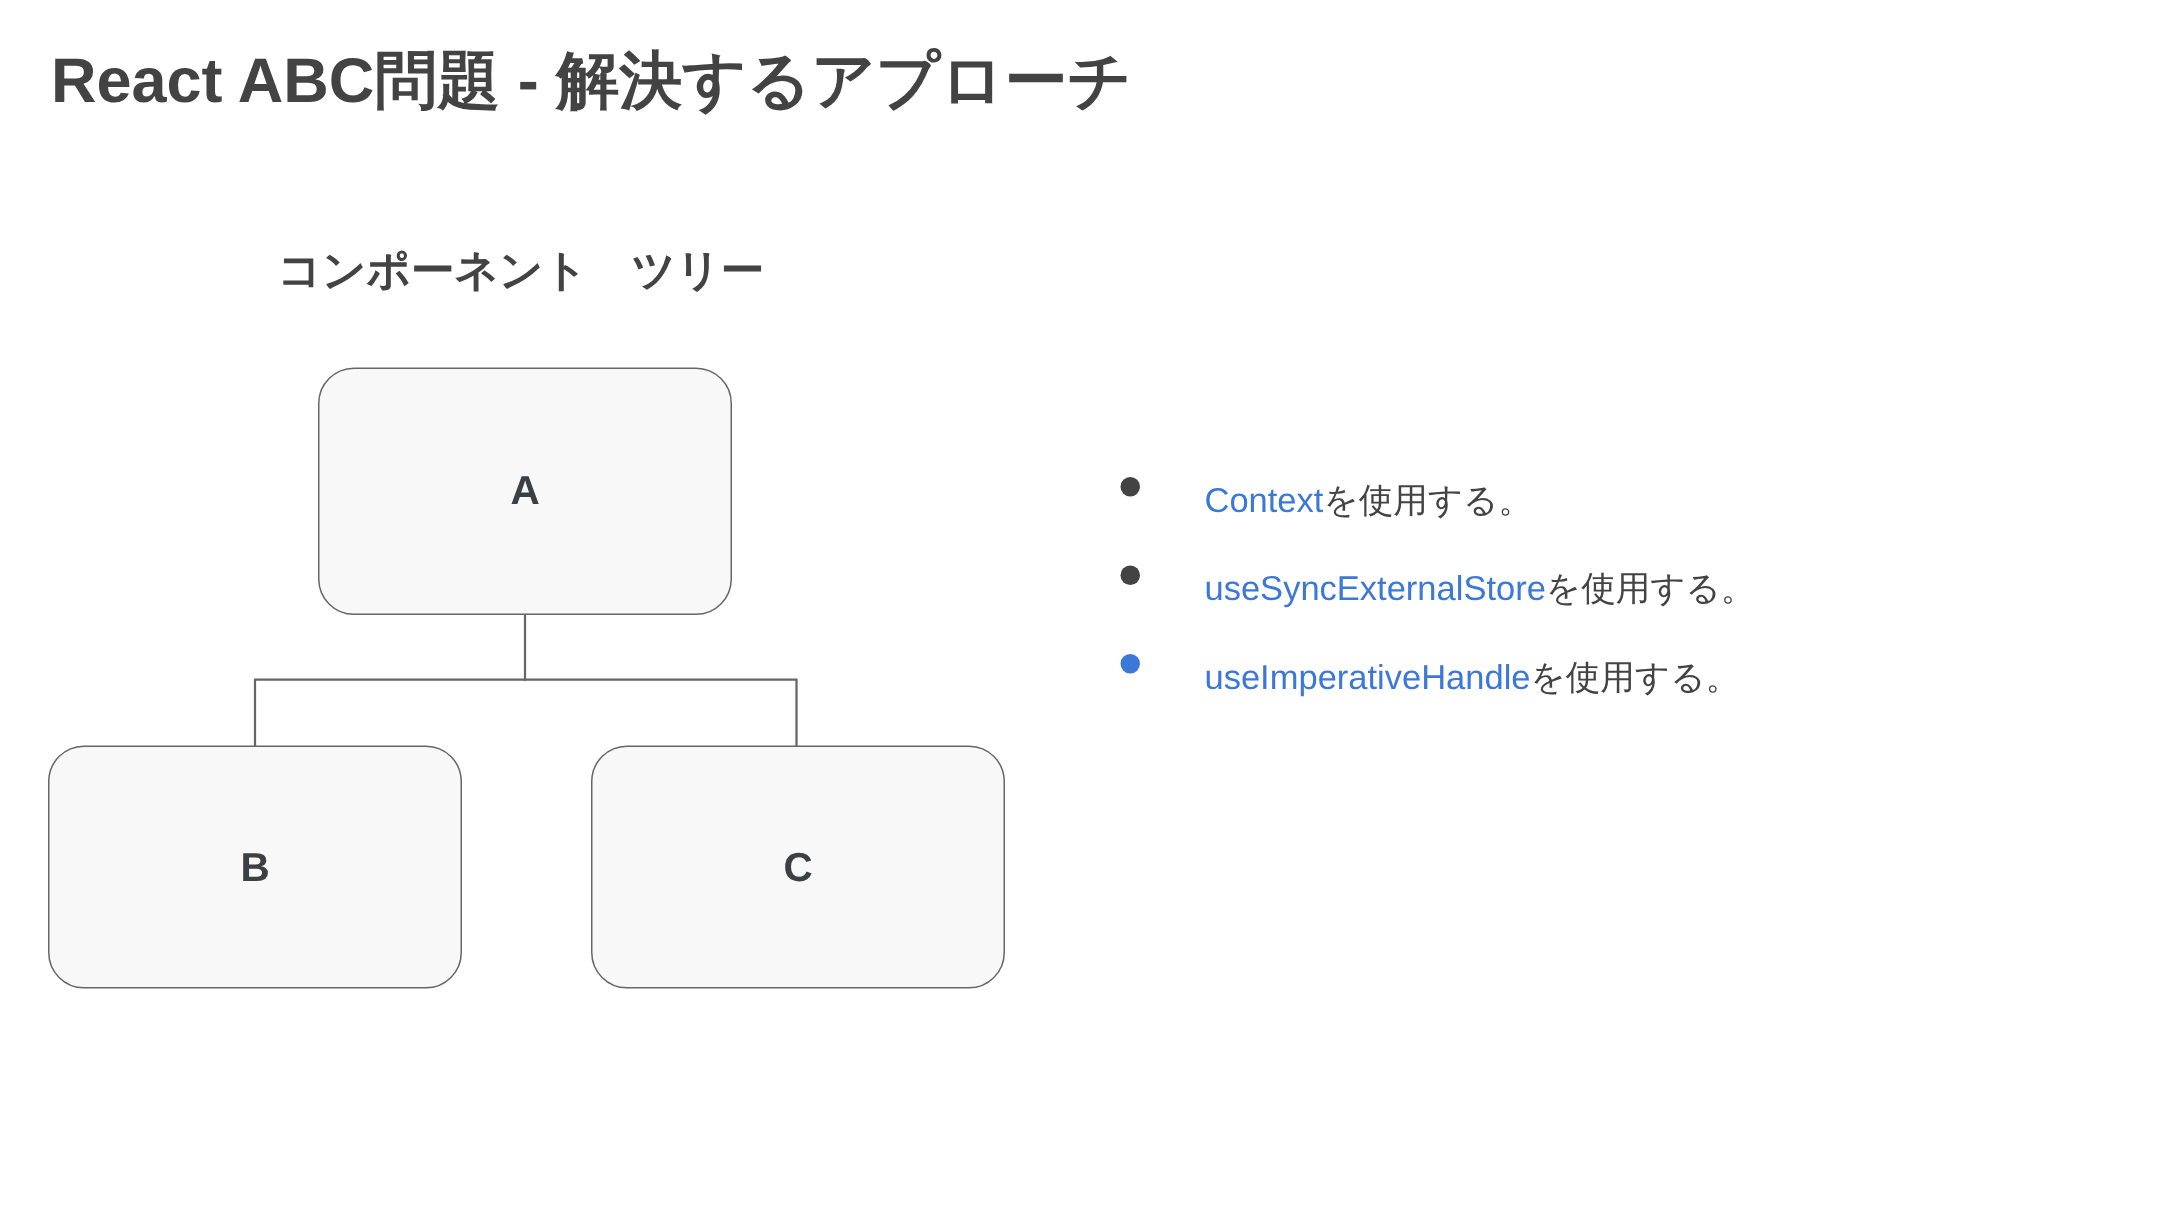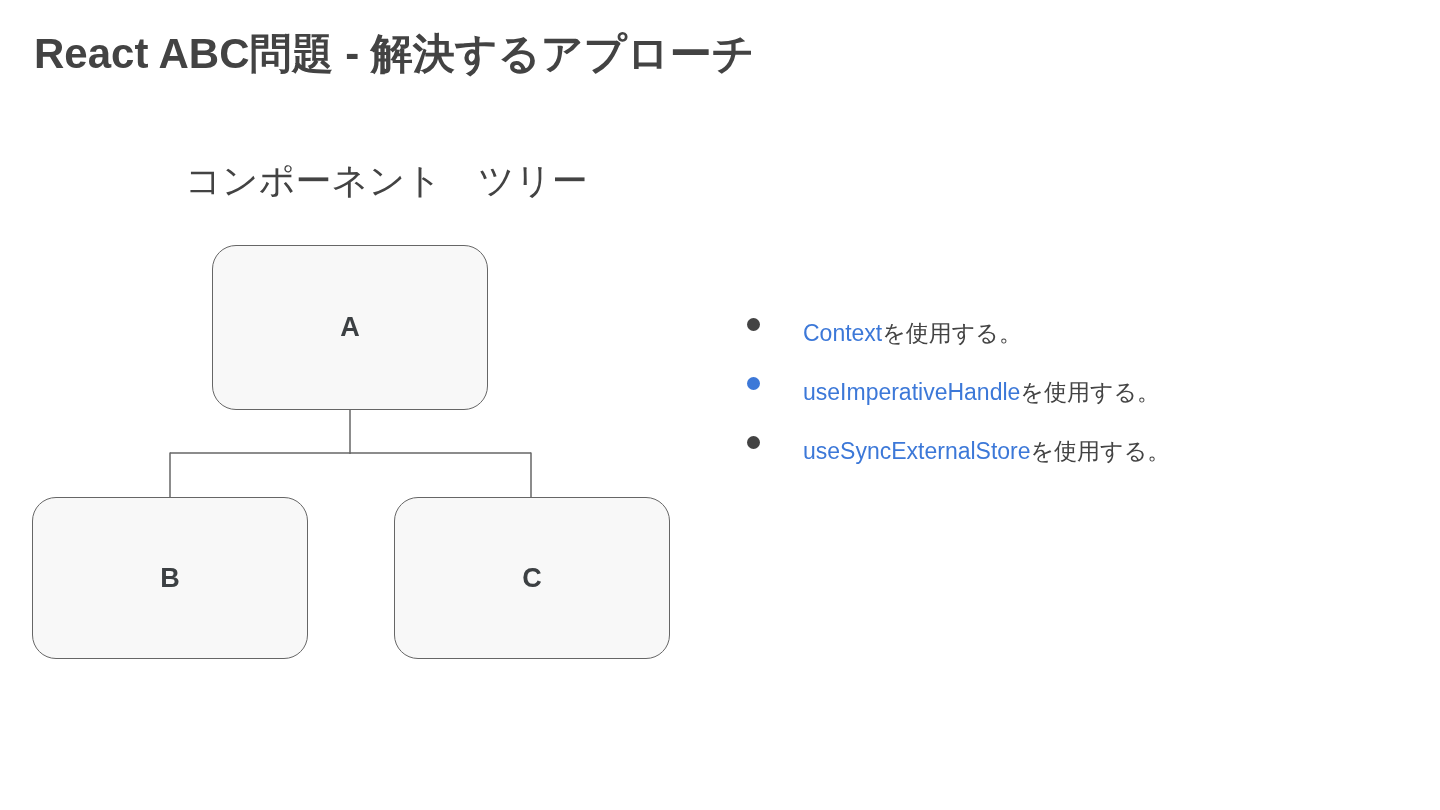--- a/index.html
+++ b/index.html
@@ -20,23 +20,23 @@
     font-size: 42px;
     line-height: 50px;
     font-weight: bold;
     color: #434343;
     white-space: nowrap;
   }
   .diagram-caption {
     position: absolute;
     left: 185px;
     top: 162px;
-    font-size: 36px;
+    font-size: 29px;
     line-height: 38px;
-    font-weight: normal;
+    font-weight: bold;
     color: #434343;
     white-space: nowrap;
   }
   .connectors {
     position: absolute;
     left: 0;
     top: 0;
     width: 1440px;
     height: 810px;
     pointer-events: none;
@@ -116,28 +116,28 @@
   <ul class="approach-list">
 
     <li class="approach-item">
       <span class="bullet-dot" style="background-color: rgb(67, 67, 67);"></span>
       <span class="approach-text">
         <a class="approach-link">Context</a><span>を使用する。</span>
       </span>
     </li>
 
     <li class="approach-item">
-      <span class="bullet-dot" style="background-color: rgb(60, 120, 216);"></span>
+      <span class="bullet-dot" style="background-color: rgb(67, 67, 67);"></span>
       <span class="approach-text">
-        <a class="approach-link">useImperativeHandle</a><span>を使用する。</span>
+        <a class="approach-link">useSyncExternalStore</a><span>を使用する。</span>
       </span>
     </li>
 
     <li class="approach-item">
-      <span class="bullet-dot" style="background-color: rgb(67, 67, 67);"></span>
+      <span class="bullet-dot" style="background-color: rgb(60, 120, 216);"></span>
       <span class="approach-text">
-        <a class="approach-link">useSyncExternalStore</a><span>を使用する。</span>
+        <a class="approach-link">useImperativeHandle</a><span>を使用する。</span>
       </span>
     </li>
 
   </ul>
 
 </div>
 
 </body></html>

